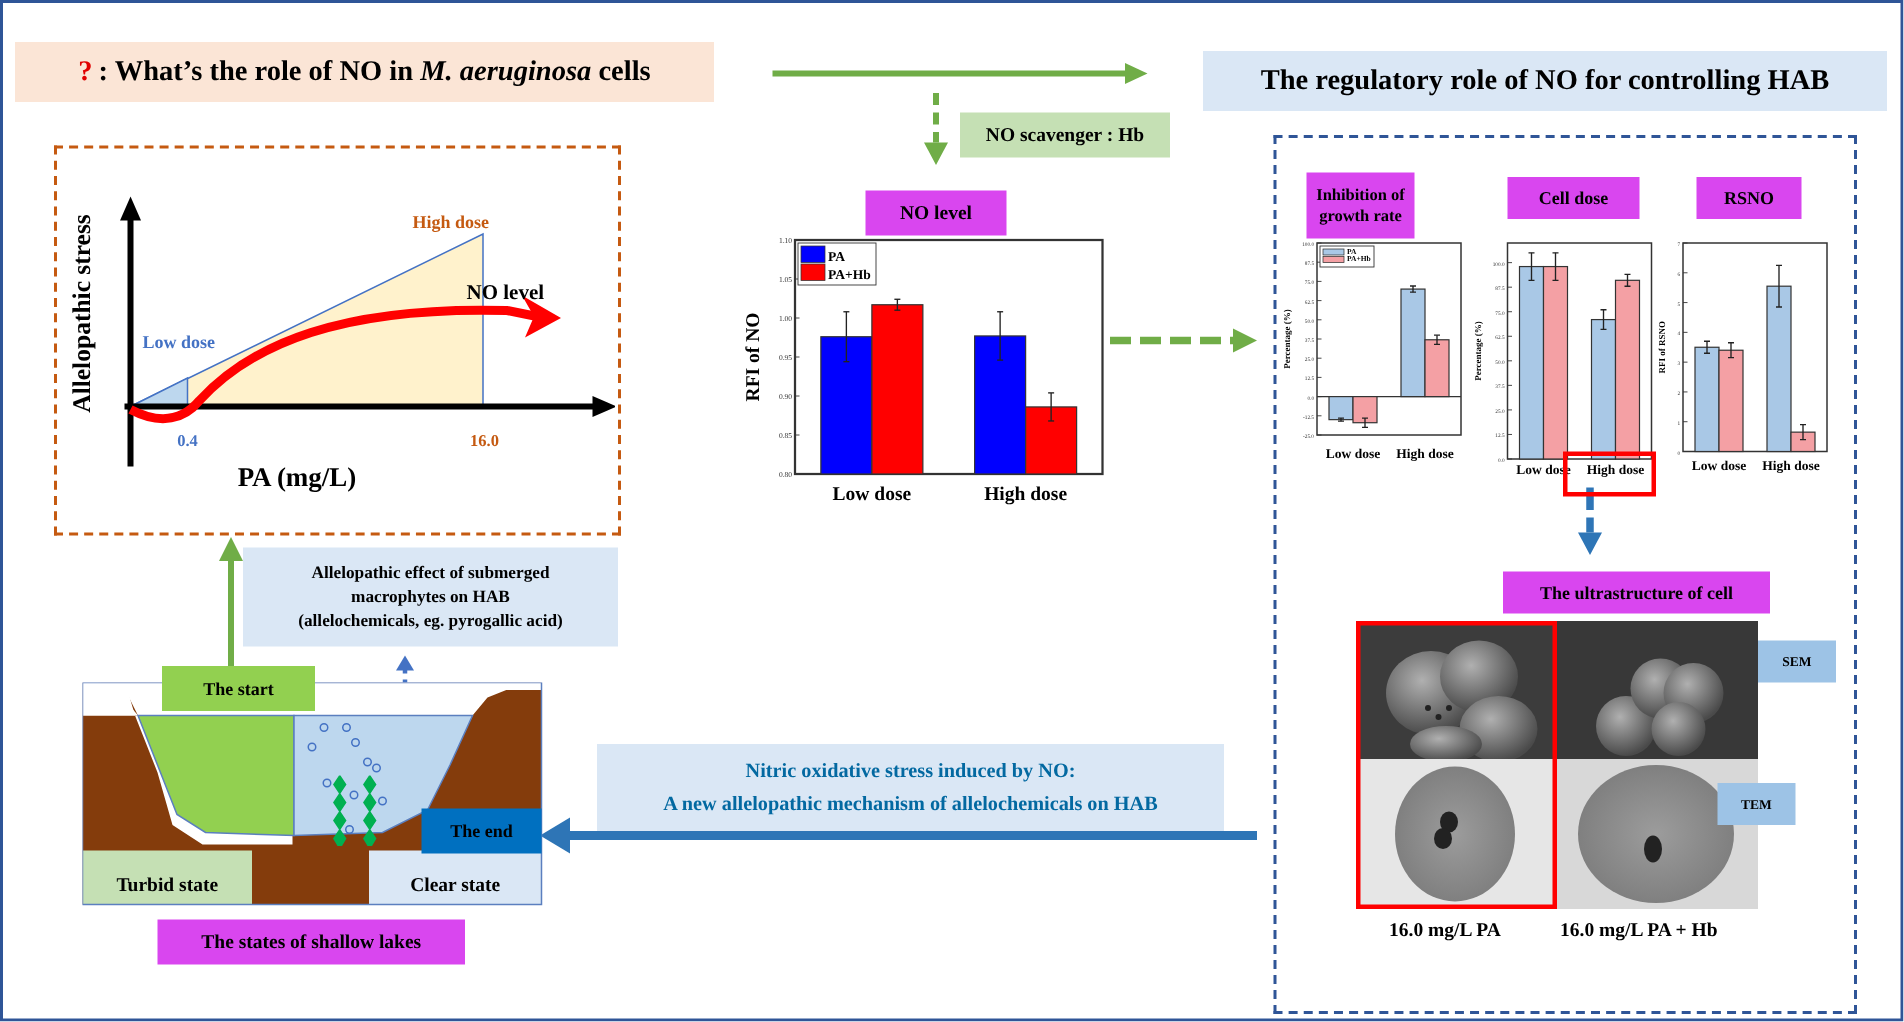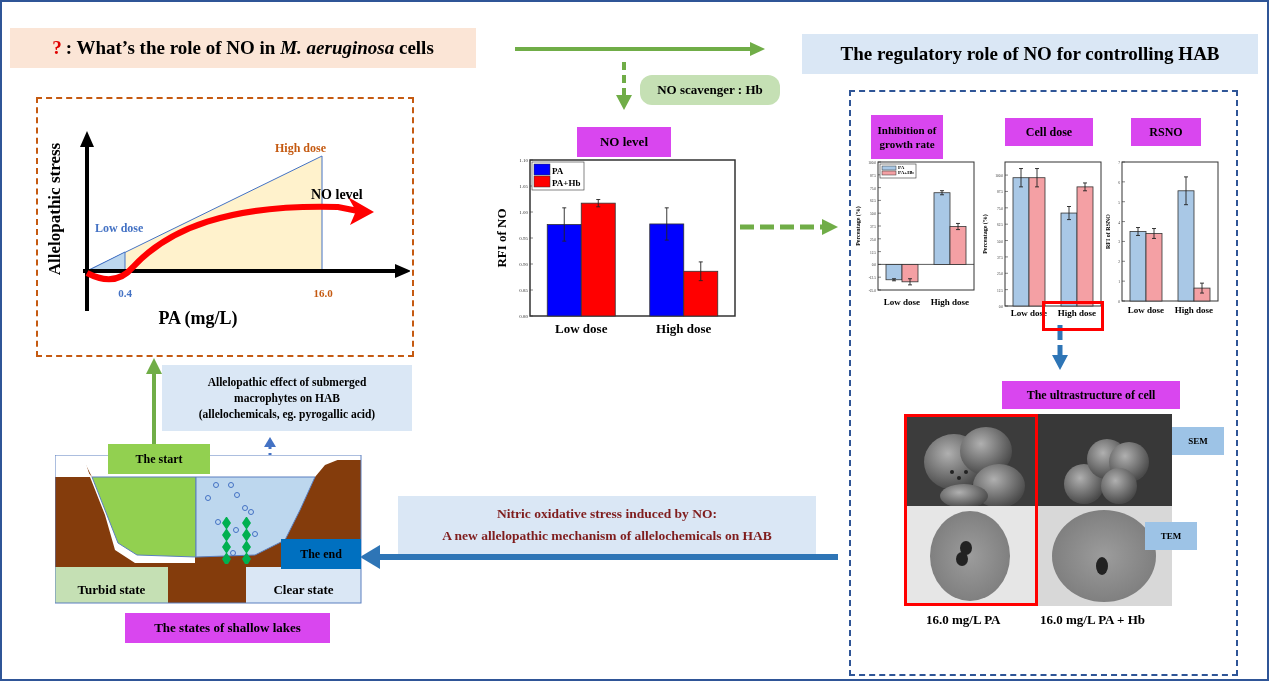--- a/index.html
+++ b/index.html
@@ -4,28 +4,28 @@
 <style>
   html,body{margin:0;padding:0;background:#fff;}
   body{width:1269px;height:681px;position:relative;overflow:hidden;font-family:"Liberation Serif","DejaVu Serif",serif;}
   .frame{position:absolute;left:0;top:0;width:1265px;height:677px;border:2px solid #2f5597;}
   .abs{position:absolute;}
   .b{font-weight:bold;}
   .center{display:flex;align-items:center;justify-content:center;text-align:center;}
   .q-box{left:10px;top:28px;width:466px;height:40px;background:#fbe5d6;font-size:19px;}
   .q-mark{color:#e00000;margin-right:4px;}
   .reg-box{left:802px;top:34px;width:456px;height:40px;background:#dae7f5;font-size:19px;font-family:Liberation Serif, serif;}
-  .scav{left:640px;top:75px;width:140px;height:30px;background:#c5e0b4;font-size:13px;border-radius:12px;}
+  .scav{left:640px;top:75px;width:140px;height:30px;background:#c5e0b4;font-size:13px;}
   .ylabel-box{background:#d946ef;}
   .nolevel-title{left:577px;top:127px;width:94px;height:30px;font-size:13px;}
   .dash-orange{left:36px;top:97px;width:374px;height:256px;border:2px dashed #c55a11;}
   .dash-blue{left:849px;top:90px;width:385px;height:582px;border:2px dashed #2f5597;}
   .allelo{left:162px;top:365px;width:250px;height:66px;background:#dae7f5;font-size:11.5px;line-height:16px;}
-  .nitric{left:398px;top:496px;width:418px;height:58px;background:#dae7f5;color:#7f1d1d;font-size:13.5px;line-height:22px;}
-  .states{left:105px;top:613px;width:205px;height:30px;font-size:13px;margin-left:20px;}
+  .nitric{left:398px;top:496px;width:418px;height:58px;background:#dae7f5;color:#0369a1;font-size:13.5px;line-height:22px;}
+  .states{left:105px;top:613px;width:205px;height:30px;font-size:13px;}
   .ultra{left:1002px;top:381px;width:178px;height:28px;font-size:12px;}
   .label-small{font-size:13px;}
   .tag{background:#9dc3e6;font-size:9px;width:52px;height:28px;margin-top:12px;}
   svg text{font-family:"Liberation Serif","DejaVu Serif",serif;}
 </style>
 </head>
 <body>
 
 <div class="frame"></div>
 

